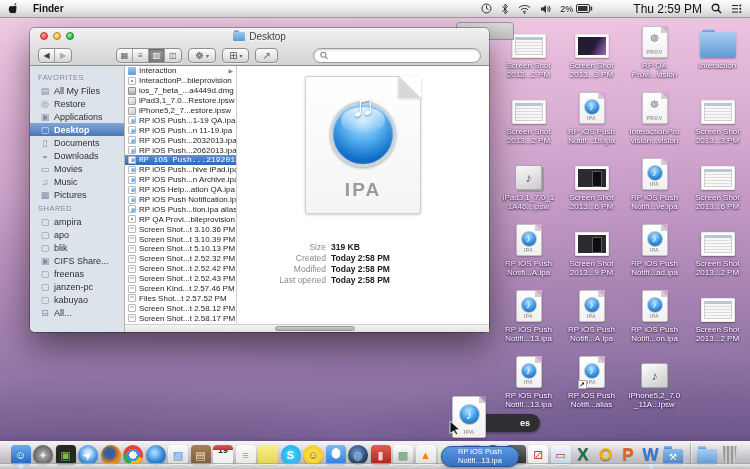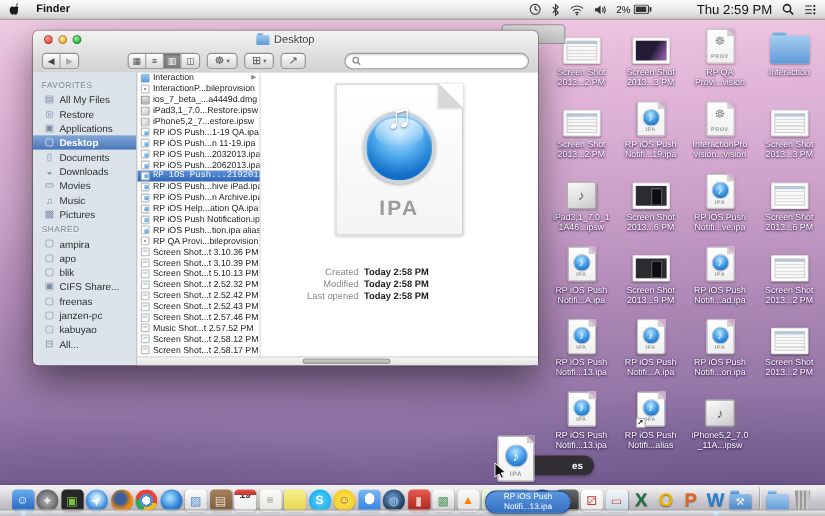--- a/index.html
+++ b/index.html
@@ -707,42 +707,46 @@
           <div class="file-row">
             <span class="fi fi-shot"></span>
             <span>Screen Shot...t 2.52.42 PM</span>
           </div>
           <div class="file-row">
             <span class="fi fi-shot"></span>
             <span>Screen Shot...t 2.52.43 PM</span>
           </div>
           <div class="file-row">
             <span class="fi fi-shot"></span>
-            <span>Screen Shot...t 2.57.46 PM</span>
+            <span>Screen Kind...t 2.57.46 PM</span>
           </div>
           <div class="file-row">
             <span class="fi fi-shot"></span>
-            <span>Music Shot...t 2.57.52 PM</span>
+            <span>Files Shot...t 2.57.52 PM</span>
           </div>
           <div class="file-row">
             <span class="fi fi-shot"></span>
             <span>Screen Shot...t 2.58.12 PM</span>
           </div>
           <div class="file-row">
             <span class="fi fi-shot"></span>
             <span>Screen Shot...t 2.58.17 PM</span>
           </div>
         </div>
       <div class="preview">
         <div class="big-page">
           <div class="big-circle"></div>
           <div class="big-note">♫</div>
           <div class="big-label">IPA</div>
         </div>
         <div class="meta">
+            <div class="meta-row">
+              <span class="meta-label">Size</span>
+              <span class="meta-value">319 KB</span>
+            </div>
             <div class="meta-row">
               <span class="meta-label">Created</span>
               <span class="meta-value">Today 2:58 PM</span>
             </div>
             <div class="meta-row">
               <span class="meta-label">Modified</span>
               <span class="meta-value">Today 2:58 PM</span>
             </div>
             <div class="meta-row">
               <span class="meta-label">Last opened</span>

